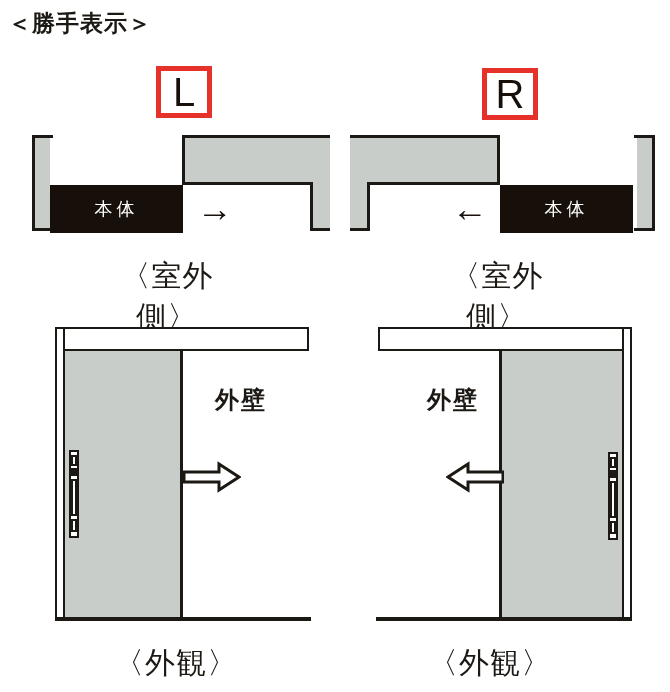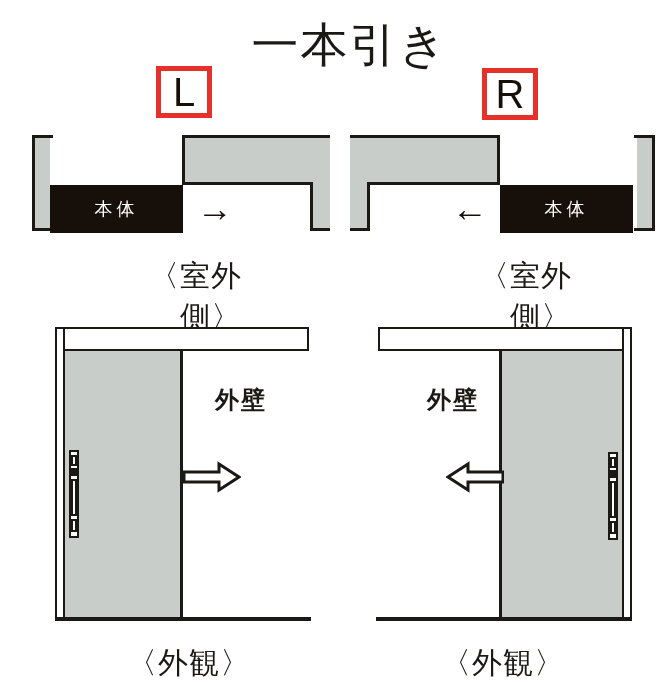--- a/index.html
+++ b/index.html
@@ -20,39 +20,39 @@
          font-size:40px;font-weight:500;color:#17100a;line-height:1;}
   .badgeL{left:156px;top:66px;}
   .badgeR{left:482px;top:68px;}
 
   
   .plan-door{background:#17100a;color:#ffffff;display:flex;align-items:center;justify-content:center;
              font-size:18px;font-weight:500;letter-spacing:4px;}
   .plan-arrow{font-size:36px;line-height:38px;text-align:center;color:#17100a;}
 
   
-  .caption{font-size:30px;font-weight:500;text-align:right;letter-spacing:1px;}
+  .caption{font-size:30px;font-weight:500;text-align:center;letter-spacing:1px;}
 
   
   .frame{background:#ffffff;border:2px solid #1c1813;box-sizing:border-box;}
   .wall-label{font-size:24px;font-weight:bold;text-align:center;letter-spacing:2px;}
 
   .handle{border:2px solid #1c1813;background:#ffffff;box-sizing:border-box;}
   .hdl-seg{position:absolute;left:0px;right:0px;border:2px solid #1c1813;background:#ffffff;box-sizing:border-box;}
   .hdl-top{top:3px;height:11px;}
   .hdl-lock{top:16px;height:8px;background:#1c1813;}
   .hdl-long{top:27px;height:37px;}
   .hdl-bot{top:67px;height:13px;}
 </style>
 </head>
 <body>
 
 <div id="canvas">
 
-  <div class="abs txt title">一本引き</div>
+  <div class="abs txt note">＜勝手表示＞</div>
 
   <div class="abs badge badgeL">
     <span>L</span>
   </div>
   <div class="abs badge badgeR">
     <span>R</span>
   </div>
 
   <div class="abs gray" style="left:32px;top:135px;width:18px;height:96px;"></div>
   <div class="abs line" style="left:32px;top:135px;width:21px;height:3px;"></div>

